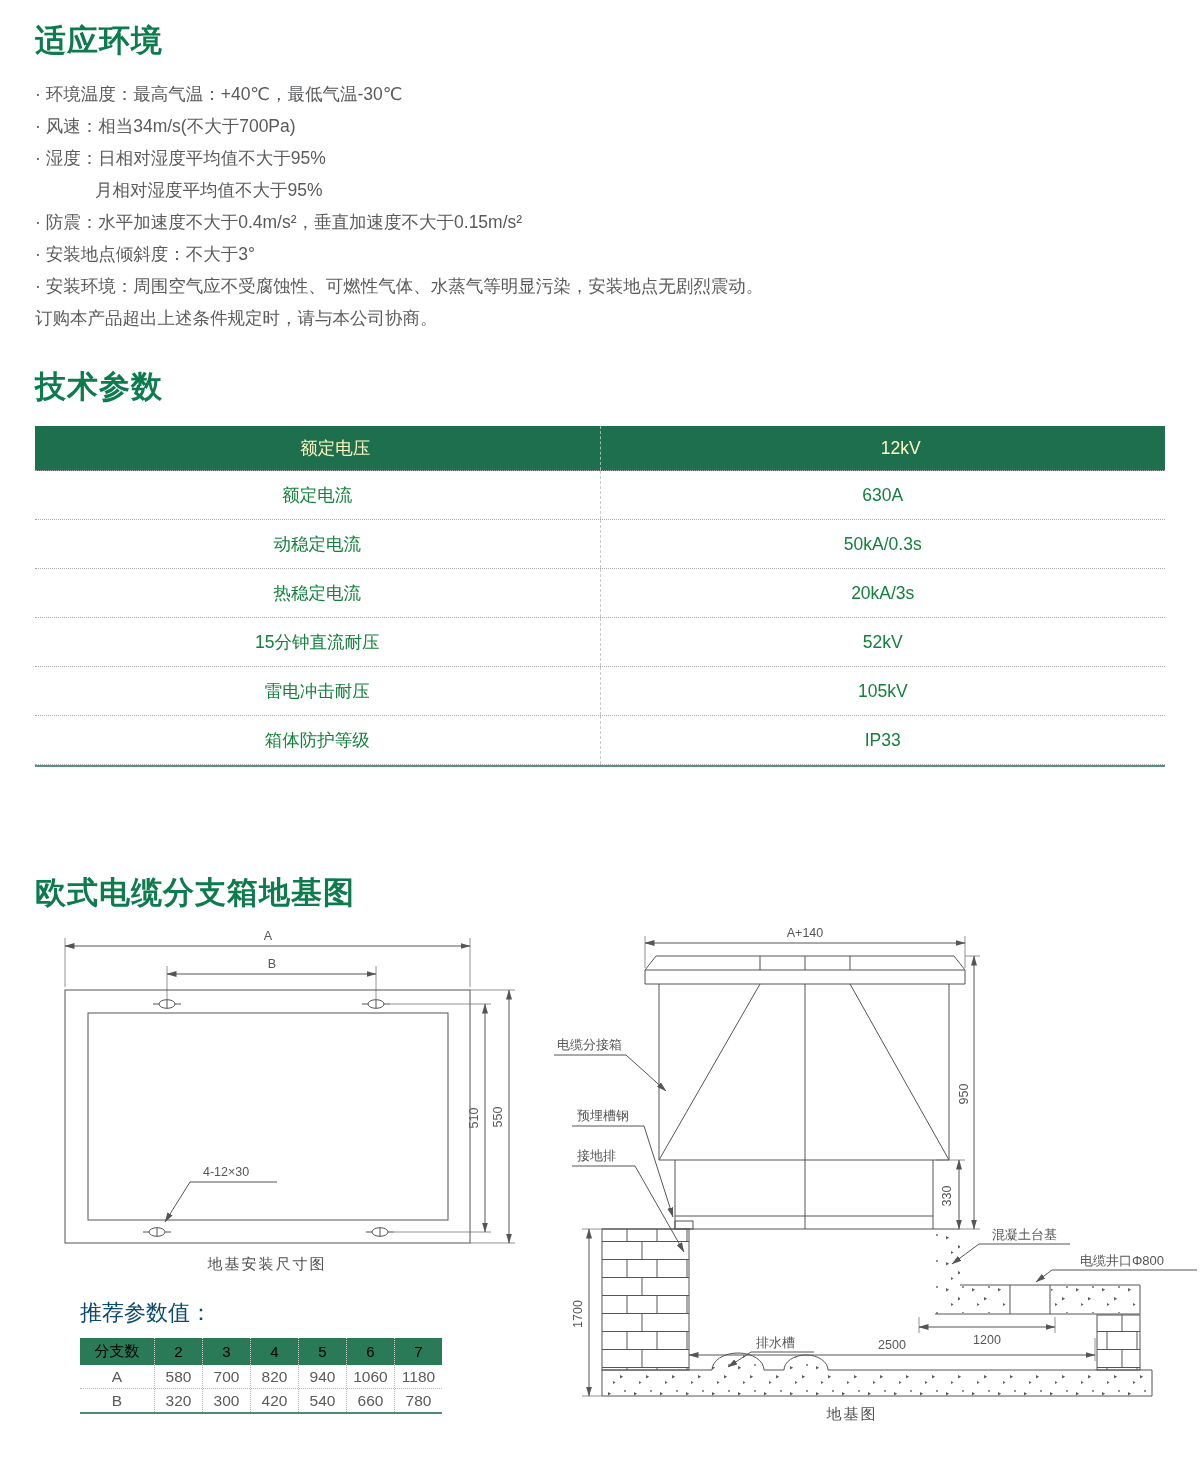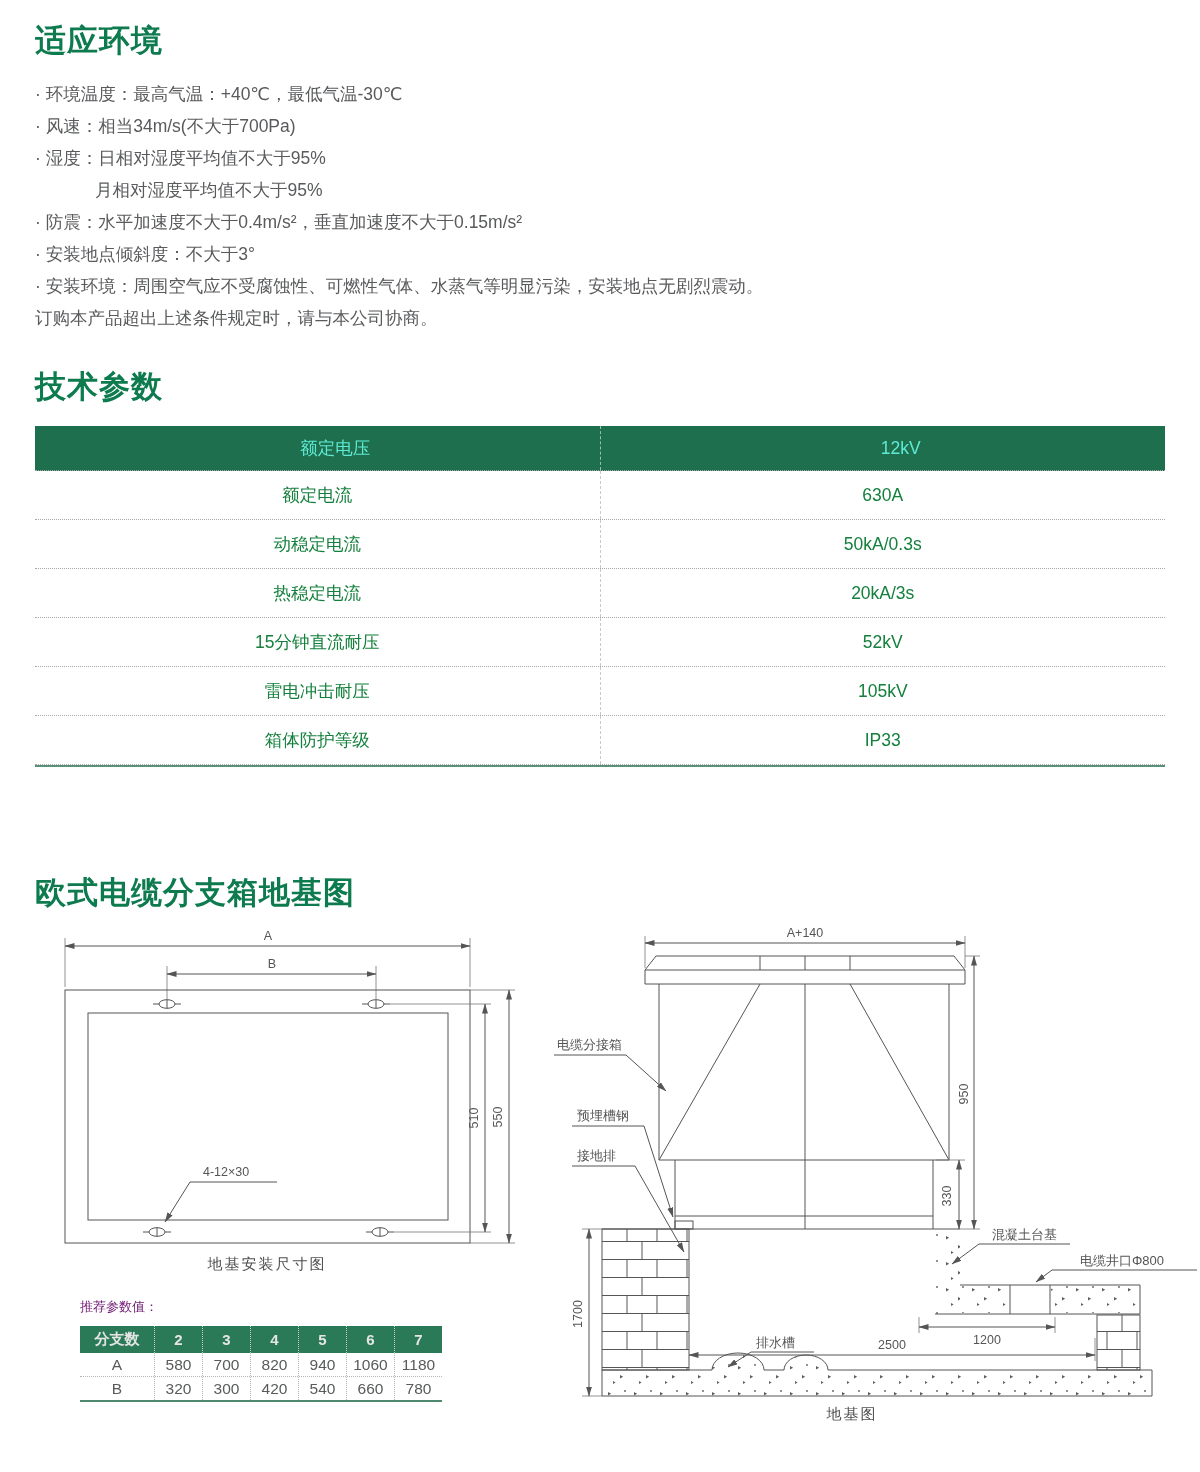--- a/index.html
+++ b/index.html
@@ -11,42 +11,42 @@
   .env-lines{margin-top:16px;}
   .env-line{font-size:17.5px;color:#595A5C;line-height:32px;white-space:nowrap;}
   .env-line.indent{padding-left:60px;}
   
   .tech{left:35px;top:366px;width:1130px;}
   .tech-table{margin-top:18px;width:1130px;}
   .t-row{display:flex;height:48px;border-bottom:1px dotted #a8a8a8;}
   .t-row.header{height:44px;background:#1E6F4E;border-bottom:1px dotted #a8a8a8;}
   .t-row:last-child{border-bottom:2px solid #57907б;}
   .t-cell{flex:1 1 50%;display:flex;align-items:center;justify-content:center;font-size:17.5px;color:#15803d;}
-  .t-row.header .t-cell{color:#5eead4;padding-left:36px;}
+  .t-row.header .t-cell{color:#fef9c3;padding-left:36px;}
   .t-cell.val{border-left:1px dashed #c9c9c9;}
   .t-row.header .t-cell.val{border-left:1px dashed rgba(255,255,255,0.55);}
   .tech-bottom{height:0;border-bottom:2px solid #58907a;}
   
   .found-title{left:35px;top:872px;}
   svg text{font-family:"Liberation Sans","DejaVu Sans",sans-serif;}
   .dwg-line{stroke:#555;stroke-width:1;fill:none;}
   .dwg-thin{stroke:#777;stroke-width:0.8;fill:none;}
   .dwg-txt{font-size:13px;fill:#555;}
   .dwg-dim{font-size:12.5px;fill:#555;}
   .dwg-cap{font-size:15px;fill:#4f4f4f;letter-spacing:2px;}
   
   .rec{left:80px;top:1298px;width:362px;}
-  .rec-title{font-size:13px;color:#701a75;}
+  .rec-title{font-size:22px;color:#0c4a6e;}
   .rec-table{margin-top:10px;border-bottom:2px solid #4e8a6f;}
   .r-row{display:flex;}
   .r-row.header{background:#2A7A58;height:27px;}
   .r-row.body{height:23px;}
   .r-row.rowa{border-bottom:1px dotted #b5b5b5;}
   .r-cell{display:flex;align-items:center;justify-content:center;font-size:15.5px;color:#595A5C;}
-  .r-row.header .r-cell{color:#e5e5e5;font-size:15px;font-weight:bold;}
+  .r-row.header .r-cell{color:#000000;font-size:15px;}
   .r-cell.c0{width:74px;flex:none;}
   .r-cell{flex:1;}
   .r-cell+.r-cell{border-left:1px dotted #b5b5b5;}
   .r-row.header .r-cell+.r-cell{border-left:1px dotted rgba(255,255,255,0.7);}
 </style>
 </head>
 <body>
 
 <div class="abs env">
   <div class="sec-title">适应环境</div>

